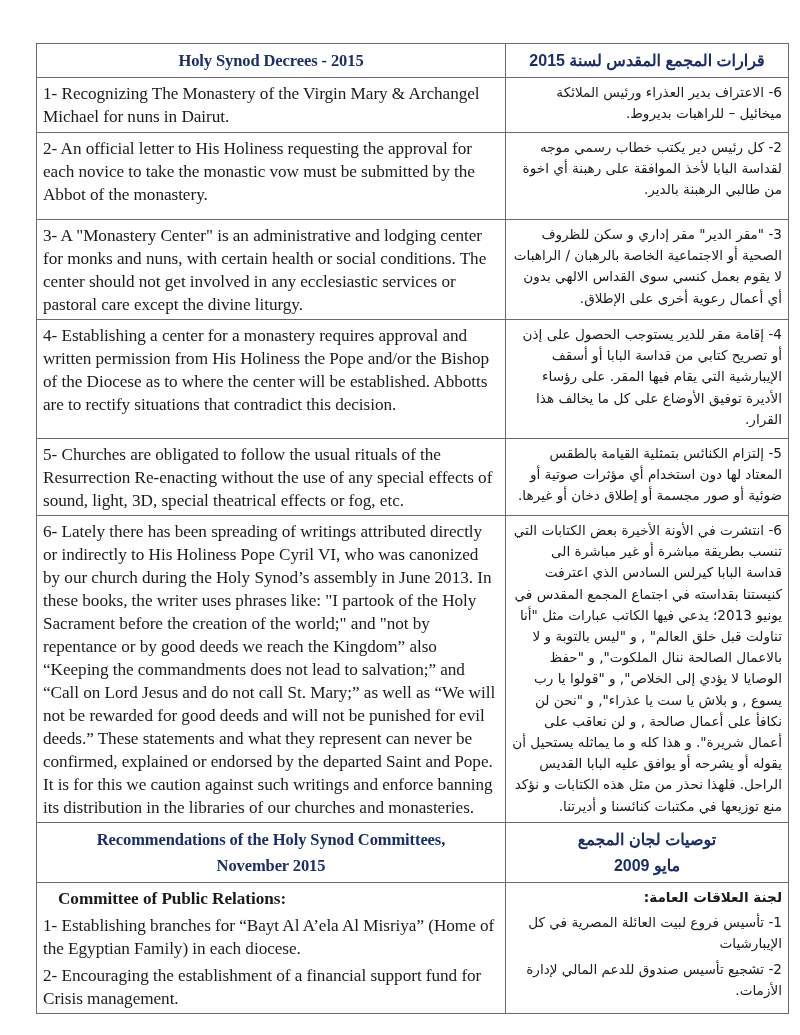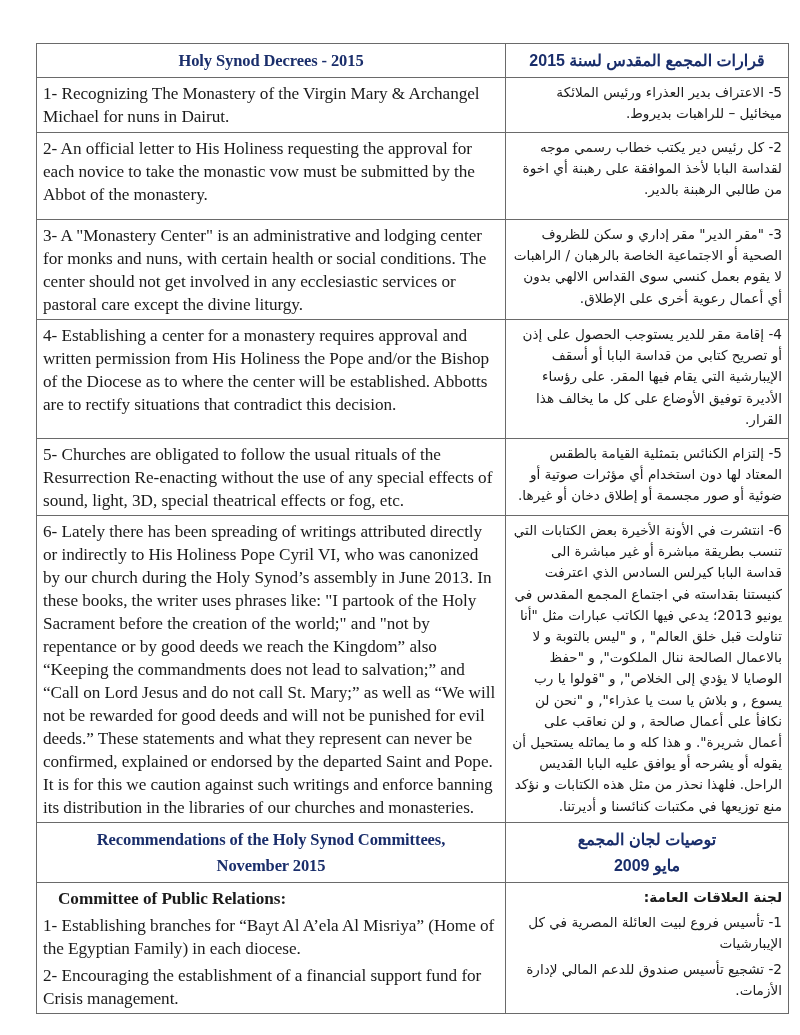--- a/index.html
+++ b/index.html
@@ -90,21 +90,21 @@
       <col class="ar">
     </colgroup>
     <tbody>
       <tr class="r-hdr1">
         <td class="hdr-en">Holy Synod Decrees - 2015</td>
         <td class="hdr-ar" dir="rtl">قرارات المجمع المقدس لسنة 2015</td>
       </tr>
 
       <tr class="r1">
         <td class="en-cell">1- Recognizing The Monastery of the Virgin Mary &amp; Archangel Michael for nuns in Dairut.</td>
-        <td class="ar-cell">5- الاعتراف بدير العذراء ورئيس الملائكة ميخائيل – للراهبات بديروط.</td>
+        <td class="ar-cell">6- الاعتراف بدير العذراء ورئيس الملائكة ميخائيل – للراهبات بديروط.</td>
       </tr>
       <tr class="r2">
         <td class="en-cell">2- An official letter to His Holiness requesting the approval for each novice to take the monastic vow must be submitted by the Abbot of the monastery.</td>
         <td class="ar-cell">2- كل رئيس دير يكتب خطاب رسمي موجه لقداسة البابا لأخذ الموافقة على رهبنة أي اخوة من طالبي الرهبنة بالدير.</td>
       </tr>
       <tr class="r3">
         <td class="en-cell">3- A "Monastery Center" is an administrative and lodging center for monks and nuns, with certain health or social conditions. The center should not get involved in any ecclesiastic services or pastoral care except the divine liturgy.</td>
         <td class="ar-cell">3- "مقر الدير" مقر إداري و سكن للظروف الصحية أو الاجتماعية الخاصة بالرهبان / الراهبات لا يقوم بعمل كنسي سوى القداس الالهي بدون أي أعمال رعوية أخرى على الإطلاق.</td>
       </tr>
       <tr class="r4">

